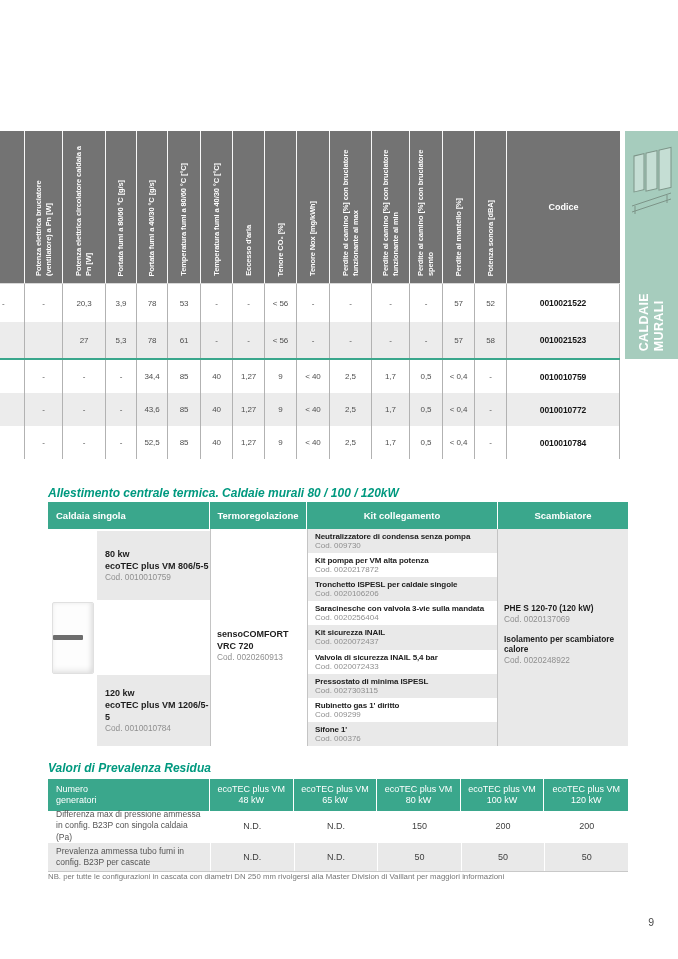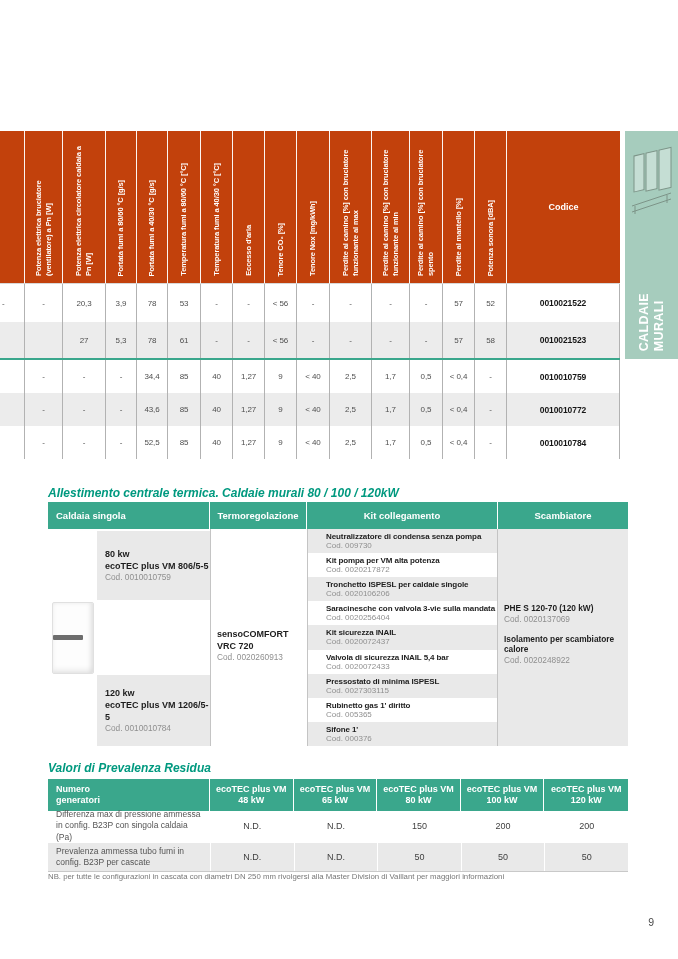--- a/index.html
+++ b/index.html
@@ -1,21 +1,21 @@
 <!DOCTYPE html>
 <html><head>
 <meta charset="utf-8">
 <style>
   html,body{margin:0;padding:0;background:#fff;}
   .page{position:relative;width:678px;height:959px;background:#fff;overflow:hidden;
         font-family:"Liberation Sans",sans-serif;color:#444;}
 
   
   .spec-header{position:absolute;left:0;top:131px;width:620px;height:152px;display:flex;}
-  .sh{background:#c2410c;border-right:1px solid rgba(255,255,255,.95);box-sizing:border-box;
+  .sh{background:#737373;border-right:1px solid rgba(255,255,255,.95);box-sizing:border-box;
       display:flex;justify-content:center;align-items:flex-end;padding-bottom:7px;}
   .sh:last-child{border-right:none;}
   .rot{writing-mode:vertical-rl;transform:rotate(180deg);max-height:138px;
        font-size:7.5px;font-weight:bold;color:#fff;line-height:1.32;letter-spacing:-.1px;}
   .shc{align-items:center;justify-content:center;padding-bottom:0;
        font-size:9px;font-weight:bold;color:#fff;}
   .spec-body{position:absolute;left:0;top:283px;width:620px;border-top:1px solid #d8d8d8;}
   .sr{display:flex;}
   .sr.alt{background:#ececec;}
   .sc{box-sizing:border-box;border-right:1px solid #b2b2b2;display:flex;align-items:center;
@@ -56,33 +56,33 @@
   .p-cod{font-size:8.3px;color:#8f8f8f;line-height:1.35;}
   .boiler{position:absolute;left:4px;top:73px;width:40px;height:70px;background:#fdfdfd;
       border:1px solid #e0e0e0;border-radius:2px;box-shadow:inset -3px 0 4px rgba(0,0,0,.08),inset 0 -4px 5px rgba(0,0,0,.06);}
   .boiler:after{content:"";position:absolute;left:0;top:32px;width:30px;height:5px;
       background:#6d6d6d;border-radius:1px;}
 
   .termo-block{position:absolute;left:6px;top:99px;line-height:1.35;}
   .t-name{font-size:9px;font-weight:bold;color:#1d1d1d;}
   .t-cod{font-size:8.3px;color:#8f8f8f;}
 
-  .kit-item{flex:1 1 0;display:flex;flex-direction:column;justify-content:center;padding-left:18px;}
+  .kit-item{flex:1 1 0;display:flex;flex-direction:column;justify-content:center;padding-left:7px;}
   .kit-item.alt{background:#e9e9e9;}
   .ki-name{font-size:8px;font-weight:bold;color:#1d1d1d;white-space:nowrap;letter-spacing:-.1px;}
   .ki-cod{font-size:8px;color:#8f8f8f;}
 
   .sc-item{margin-bottom:9px;line-height:1.3;}
   .sci-name{font-size:8.3px;font-weight:bold;color:#1d1d1d;}
   .sci-cod{font-size:8.3px;color:#8f8f8f;}
 
   
   .prev{position:absolute;left:48px;top:779px;width:580px;}
   .prev-head{display:flex;height:32px;}
-  .ph{background:#3aa78c;color:#fff;font-weight:bold;font-size:9px;box-sizing:border-box;
+  .ph{background:#3aa78c;color:#fff;font-weight:normal;font-size:9px;box-sizing:border-box;
       border-right:1px solid #fff;display:flex;align-items:center;justify-content:center;
       text-align:center;line-height:1.25;}
   .ph:first-child{justify-content:flex-start;padding-left:8px;text-align:left;}
   .ph:last-child{border-right:none;}
   .ph .narrow{display:inline-block;width:62px;}
   .ph .cw{display:inline-block;width:72px;}
   .prow{display:flex;border-bottom:2px solid #fff;}
   .prow.alt{background:#e9e9e9;}
   .prow:last-child{border-bottom:1px solid #c9c9c9;}
   .pl{box-sizing:border-box;padding:4px 4px 4px 8px;font-size:8.5px;color:#555;line-height:1.3;
@@ -310,21 +310,21 @@
           <div class="kit-item">
             <div class="ki-name">Valvola di sicurezza INAIL 5,4 bar</div>
             <div class="ki-cod">Cod. 0020072433</div>
           </div>
           <div class="kit-item alt">
             <div class="ki-name">Pressostato di minima ISPESL</div>
             <div class="ki-cod">Cod. 0027303115</div>
           </div>
           <div class="kit-item">
             <div class="ki-name">Rubinetto gas 1' diritto</div>
-            <div class="ki-cod">Cod. 005365</div>
+            <div class="ki-cod">Cod. 009299</div>
           </div>
           <div class="kit-item alt">
             <div class="ki-name">Sifone 1'</div>
             <div class="ki-cod">Cod. 000376</div>
           </div>
         </div>
       <div class="mcol mt-sc" style="width:130px" id="scCol">
           <div class="sc-item">
             <div class="sci-name">PHE S 120-70 (120 kW)</div>
             <div class="sci-cod">Cod. 0020137069</div>

